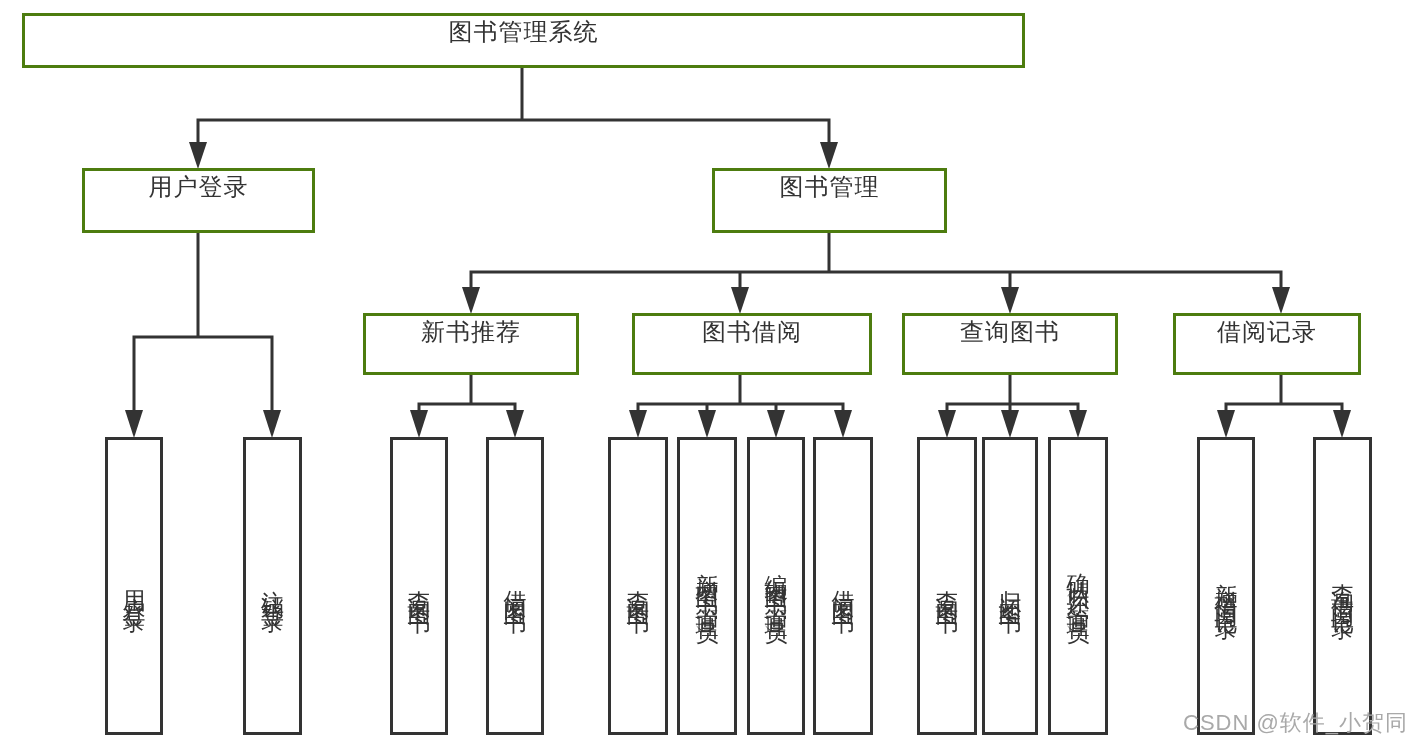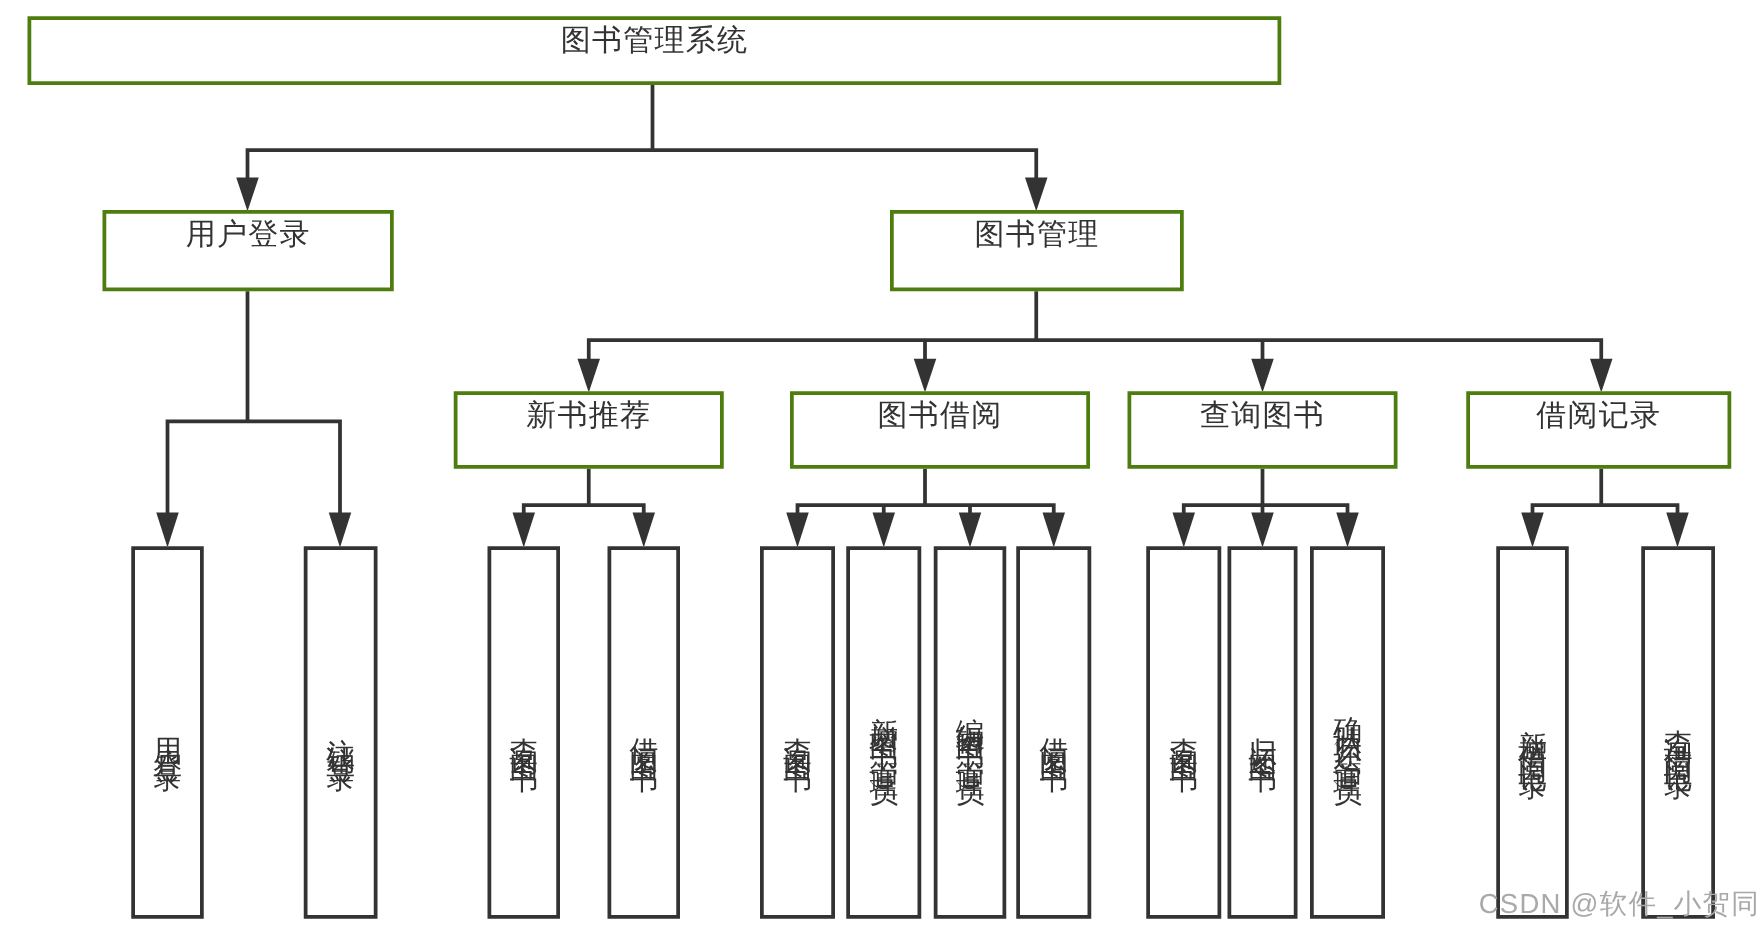--- a/index.html
+++ b/index.html
@@ -89,21 +89,21 @@
 
   <div class="hnode" style="left:363px;top:313px;width:216px;height:62px">
     <span>新书推荐</span>
   </div>
   <div class="hnode" style="left:632px;top:313px;width:240px;height:62px">
     <span>图书借阅</span>
   </div>
   <div class="hnode" style="left:902px;top:313px;width:216px;height:62px">
     <span>查询图书</span>
   </div>
-  <div class="hnode" style="left:1173px;top:313px;width:212px;height:62px">
+  <div class="hnode" style="left:1173px;top:313px;width:188px;height:62px">
     <span>借阅记录</span>
   </div>
 
   <div class="vnode" style="left:105px;top:437px;width:58px;height:298px">
     <span>用户登录</span>
   </div>
   <div class="vnode" style="left:243px;top:437px;width:59px;height:298px">
     <span>注销登录</span>
   </div>
 

